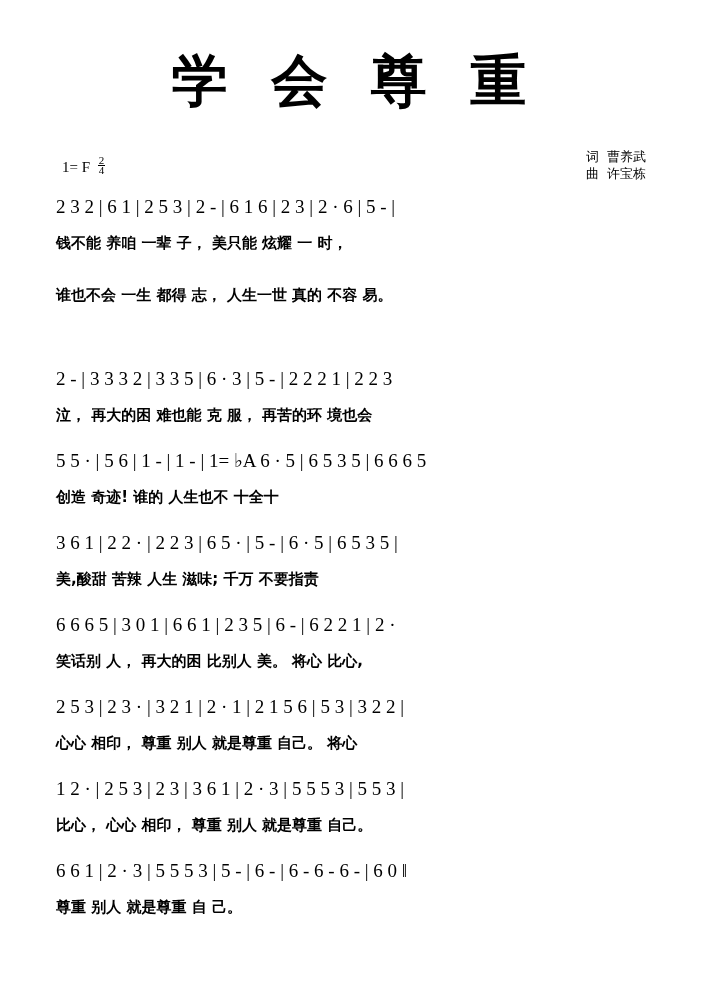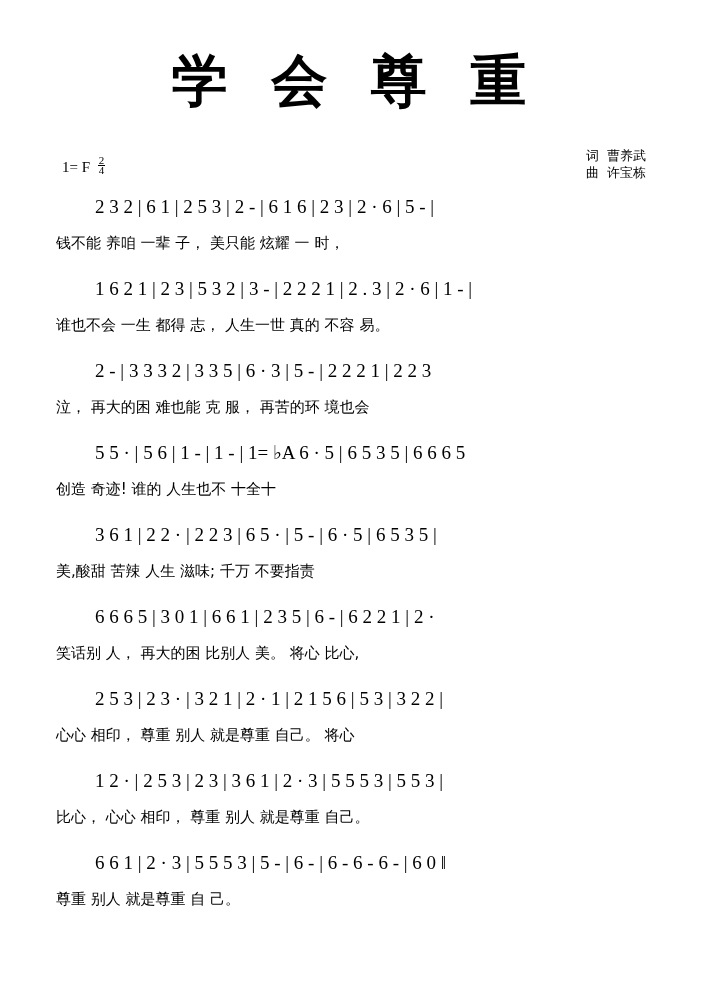--- a/index.html
+++ b/index.html
@@ -30,21 +30,21 @@
     margin-top: 44px;
     font-family: "DejaVu Sans", sans-serif;
   }
   .credits {
     position: absolute;
     right: 64px;
     top: 104px;
     font-size: 13px;
     line-height: 17px;
     text-align: right;
-    font-family: Liberation Mono, monospace;
+    font-family: Liberation Sans, sans-serif;
   }
   .credits div span.role { margin-right: 8px; }
   .keysig {
     position: absolute;
     left: 62px;
     top: 112px;
     font-size: 15px;
     font-family: Liberation Serif, serif;
   }
   .keysig .frac {
@@ -71,29 +71,29 @@
     box-sizing: border-box;
   }
   .notes {
     font-size: 19px;
     letter-spacing: 0px;
     white-space: nowrap;
     font-family: "Liberation Serif", serif;
     height: 30px;
     line-height: 30px;
     overflow: visible;
-    margin-left: 39px;
   }
   .lyrics {
     font-size: 15px;
     white-space: nowrap;
     font-family: "DejaVu Sans", sans-serif;
     height: 26px;
     line-height: 26px;
     margin-top: 8px;
+    font-weight: bold;
   }
 </style>
 </head>
 <body>
 
 <div class="sheet">
 
   <div class="title">学 会 尊 重</div>
 
   <div class="credits">
@@ -114,21 +114,20 @@
   </div>
 
   <div class="systems">
 
     <div class="system">
       <div class="notes">2  3 2 | 6 1 | 2 5 3 | 2 - | 6 1 6 | 2 3 | 2 · 6 | 5 - |</div>
       <div class="lyrics">钱不能 养咱 一辈   子，  美只能 炫耀 一     时，</div>
     </div>
 
     <div class="system">
-      <div class="notes">1 6 2 1 | 2 3 | 5 3 2 | 3 - | 2 2 2 1 | 2 . 3 | 2 · 6 | 1 - |</div>
       <div class="lyrics">谁也不会 一生 都得   志， 人生一世 真的 不容 易。</div>
     </div>
 
 
     <div class="system">
       <div class="notes">2 - | 3 3 3 2 | 3 3 5 | 6 · 3 | 5 - | 2 2 2 1 | 2 2 3</div>
       <div class="lyrics">泣，  再大的困 难也能 克   服，  再苦的环 境也会</div>
     </div>
 
     <div class="system">

